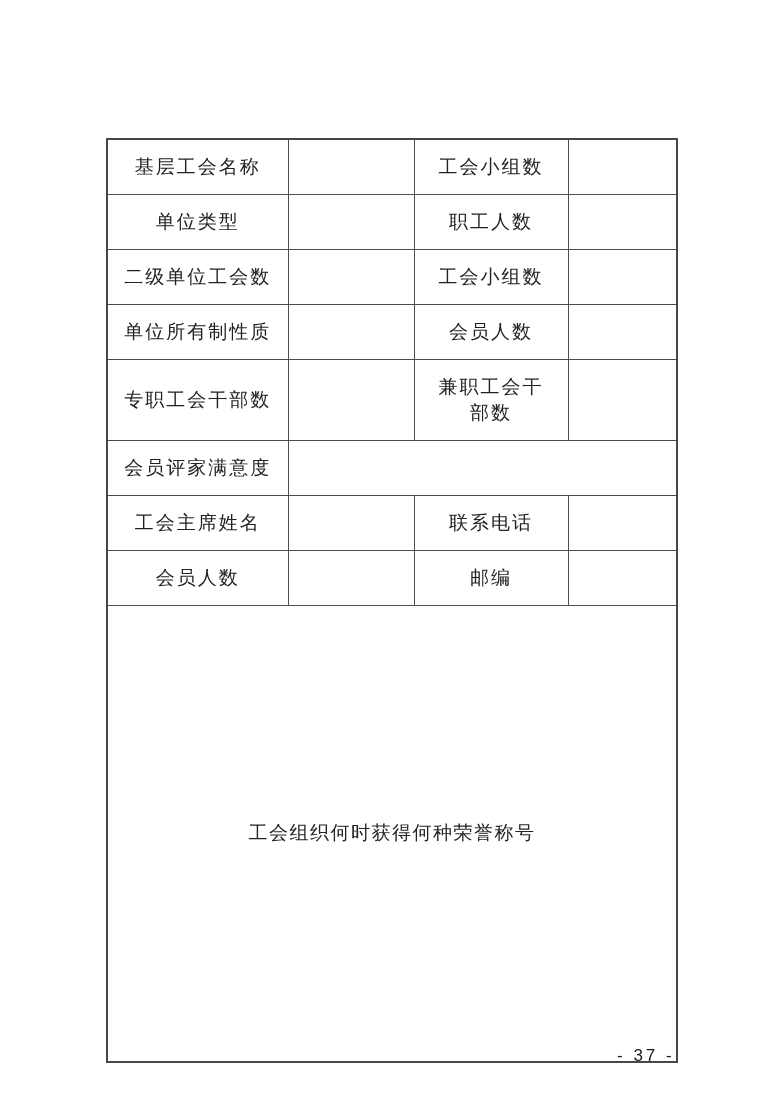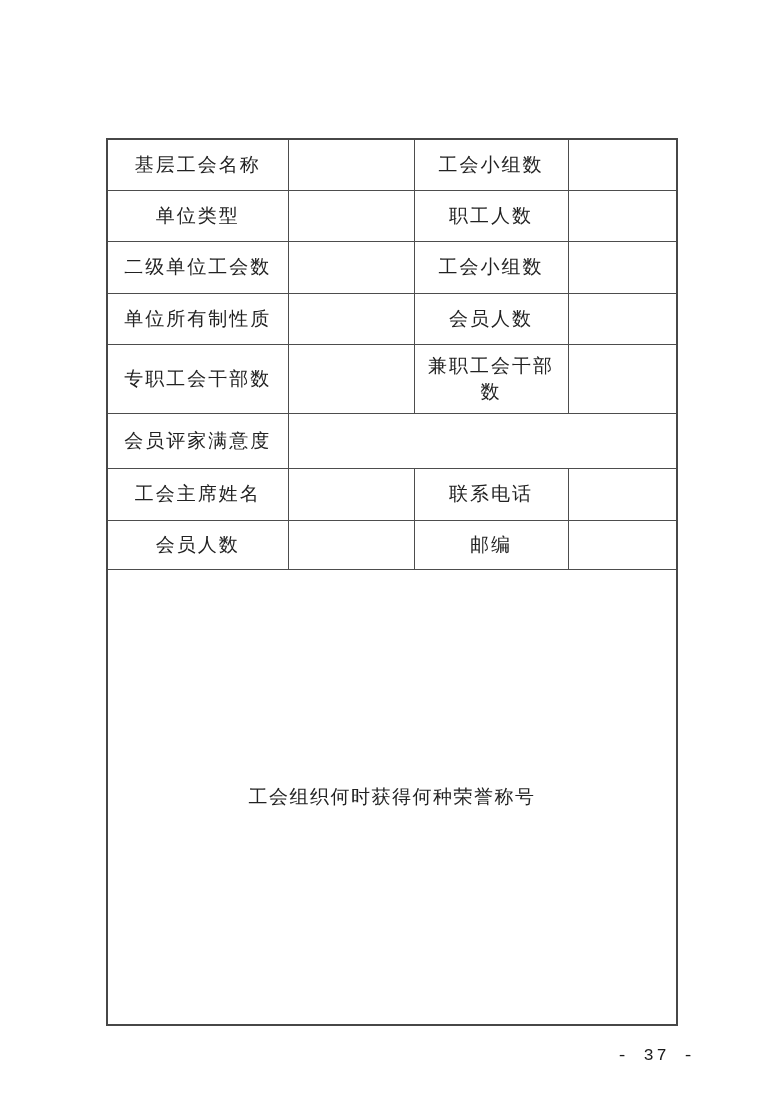--- a/index.html
+++ b/index.html
@@ -19,21 +19,21 @@
     position: absolute;
     left: 106px;
     top: 138px;
     width: 570px;
     border-collapse: collapse;
     table-layout: fixed;
     border: 2px solid #474747;
   }
   .form-table td {
     border: 1px solid #4d4d4d;
-    padding: 8px;
+    padding: 14px;
     text-align: center;
     vertical-align: middle;
     font-size: 19px;
     letter-spacing: 2px;
     color: #222222;
     overflow: hidden;
   }
   .label-cell {
     font-weight: normal;
   }
@@ -47,21 +47,21 @@
   }
   .honor-title {
     margin-top: 0;
     font-size: 19px;
     letter-spacing: 1.5px;
   }
   .page-number {
     position: absolute;
     top: 1046px;
     left: 617px;
-    font-family: Liberation Mono, monospace;
+    font-family: Liberation Sans, sans-serif;
     font-size: 17px;
     letter-spacing: 3px;
     color: #1a1a1a;
     white-space: pre;
   }
 </style>
 </head>
 <body>
 
 <table class="form-table">

